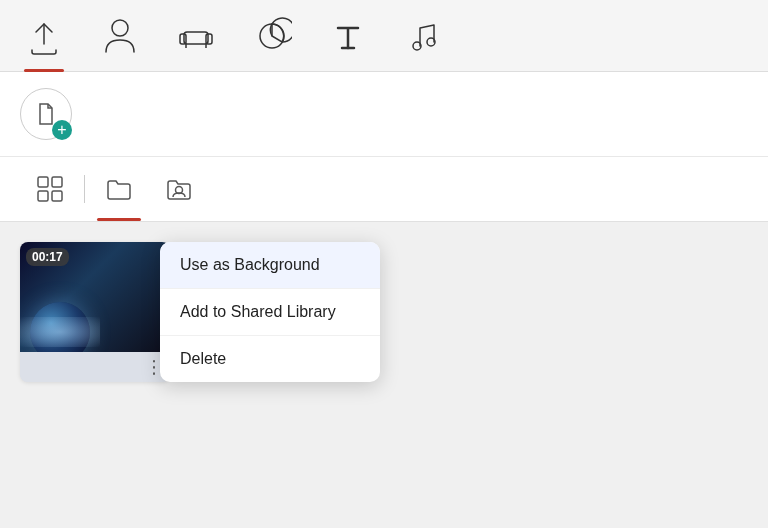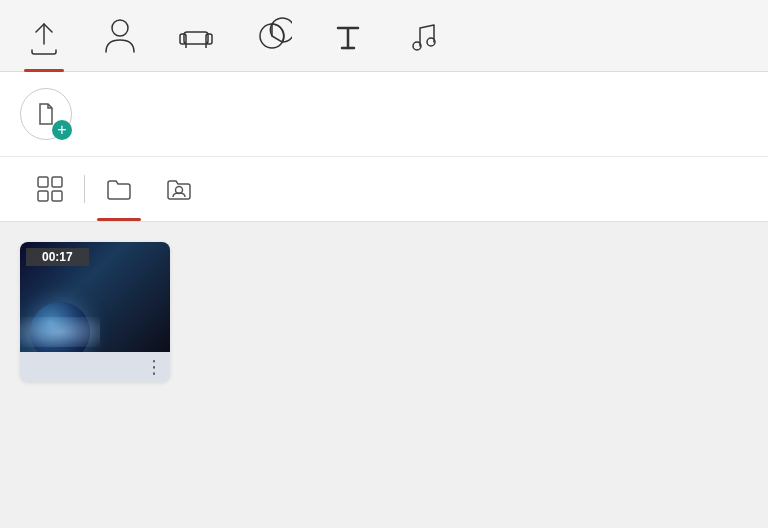--- a/index.html
+++ b/index.html
@@ -225,22 +225,22 @@
     }
 
     .timestamp-badge {
       position: absolute;
       top: 6px;
       left: 6px;
       background: rgba(60,60,60,0.85);
       color: #fff;
       font-size: 12px;
       font-weight: 600;
-      padding: 2px 16px;
-      border-radius: 0;
+      padding: 2px 6px;
+      border-radius: 8px;
     }
 
     .video-card-footer {
       height: 30px;
       display: flex;
       align-items: center;
       justify-content: flex-end;
       padding: 0 8px;
       background: #dce0e8;
     }
@@ -386,14 +386,19 @@
     <div class="video-thumbnail">
       <div class="planet"></div>
       <div class="glow"></div>
       <div class="timestamp-badge">00:17</div>
     </div>
     <div class="video-card-footer">
       <span class="three-dots">⋮</span>
     </div>
   </div>
 
+  <div class="context-menu">
+    <div class="context-menu-item highlighted">Use as Background</div>
+    <div class="context-menu-item">Add to Shared Library</div>
+    <div class="context-menu-item">Delete</div>
+  </div>
 
 </div>
 
 </body></html>

